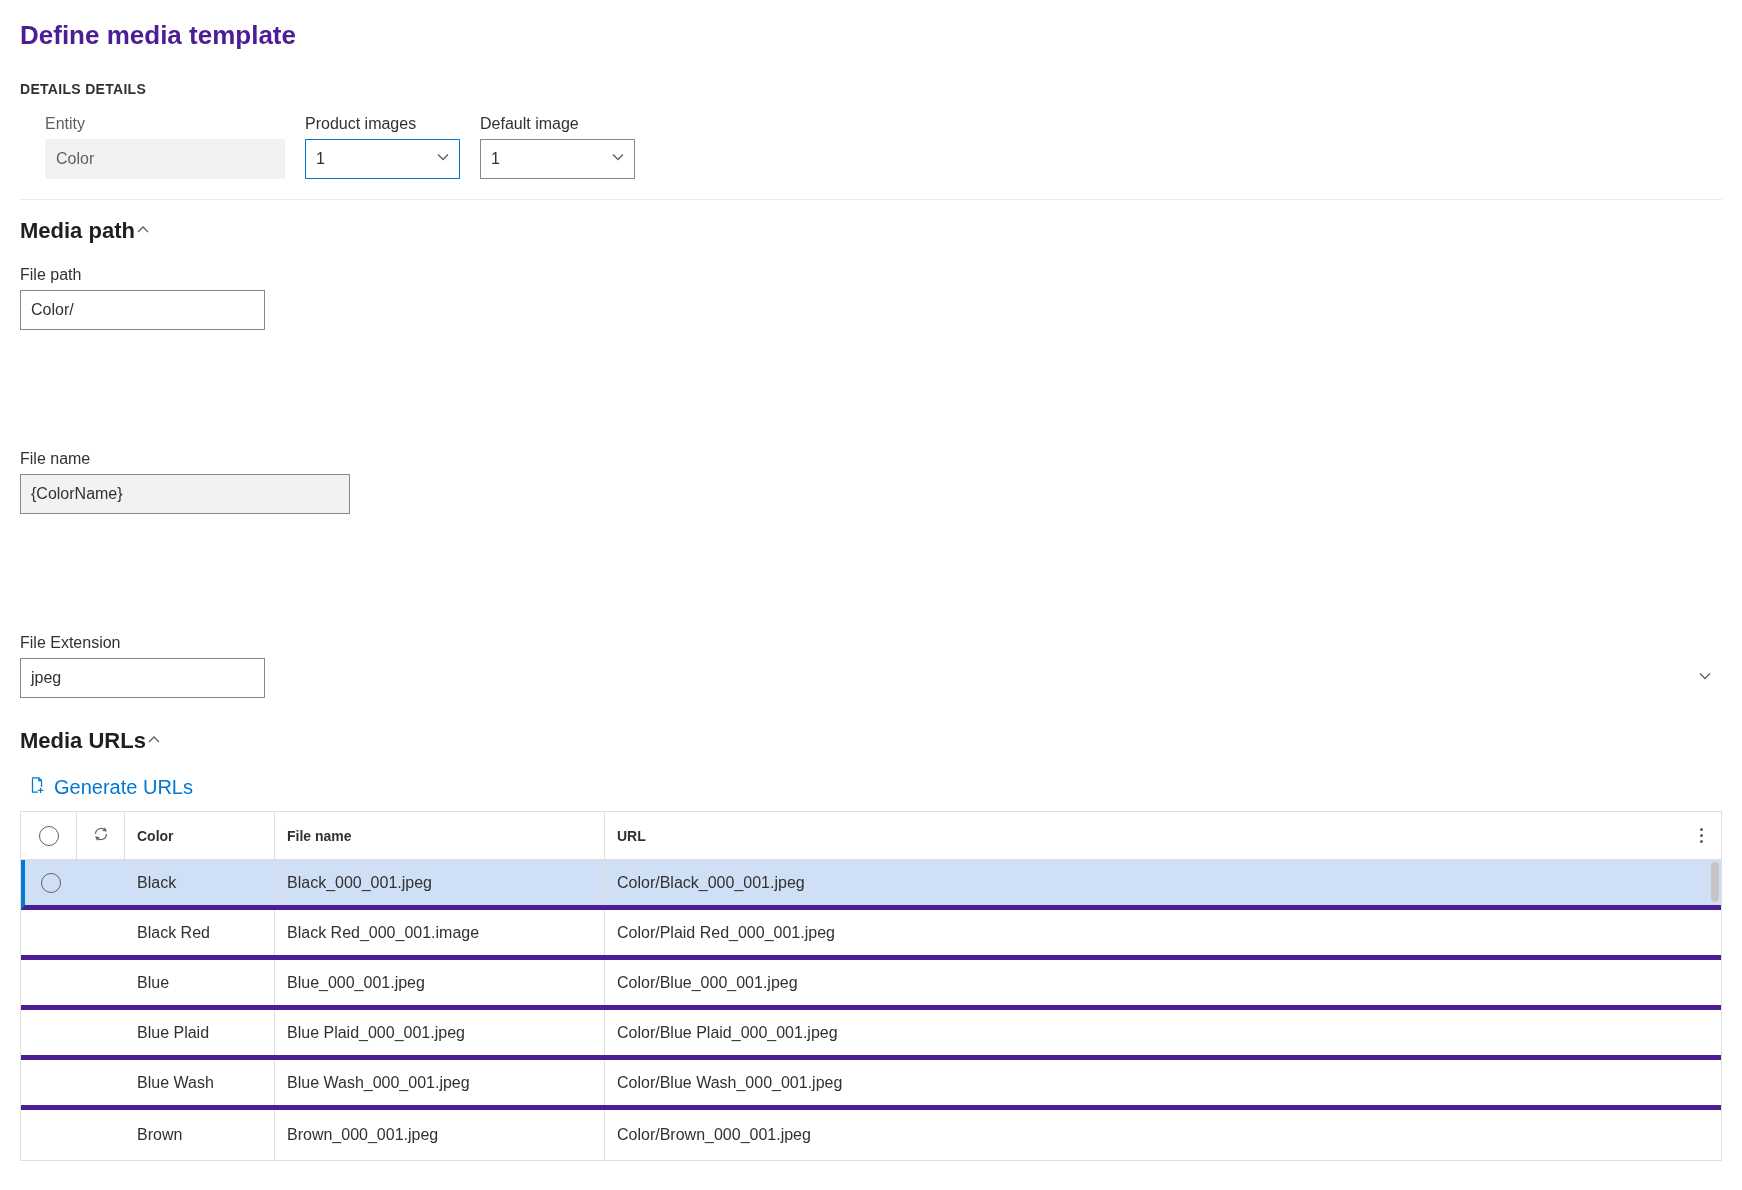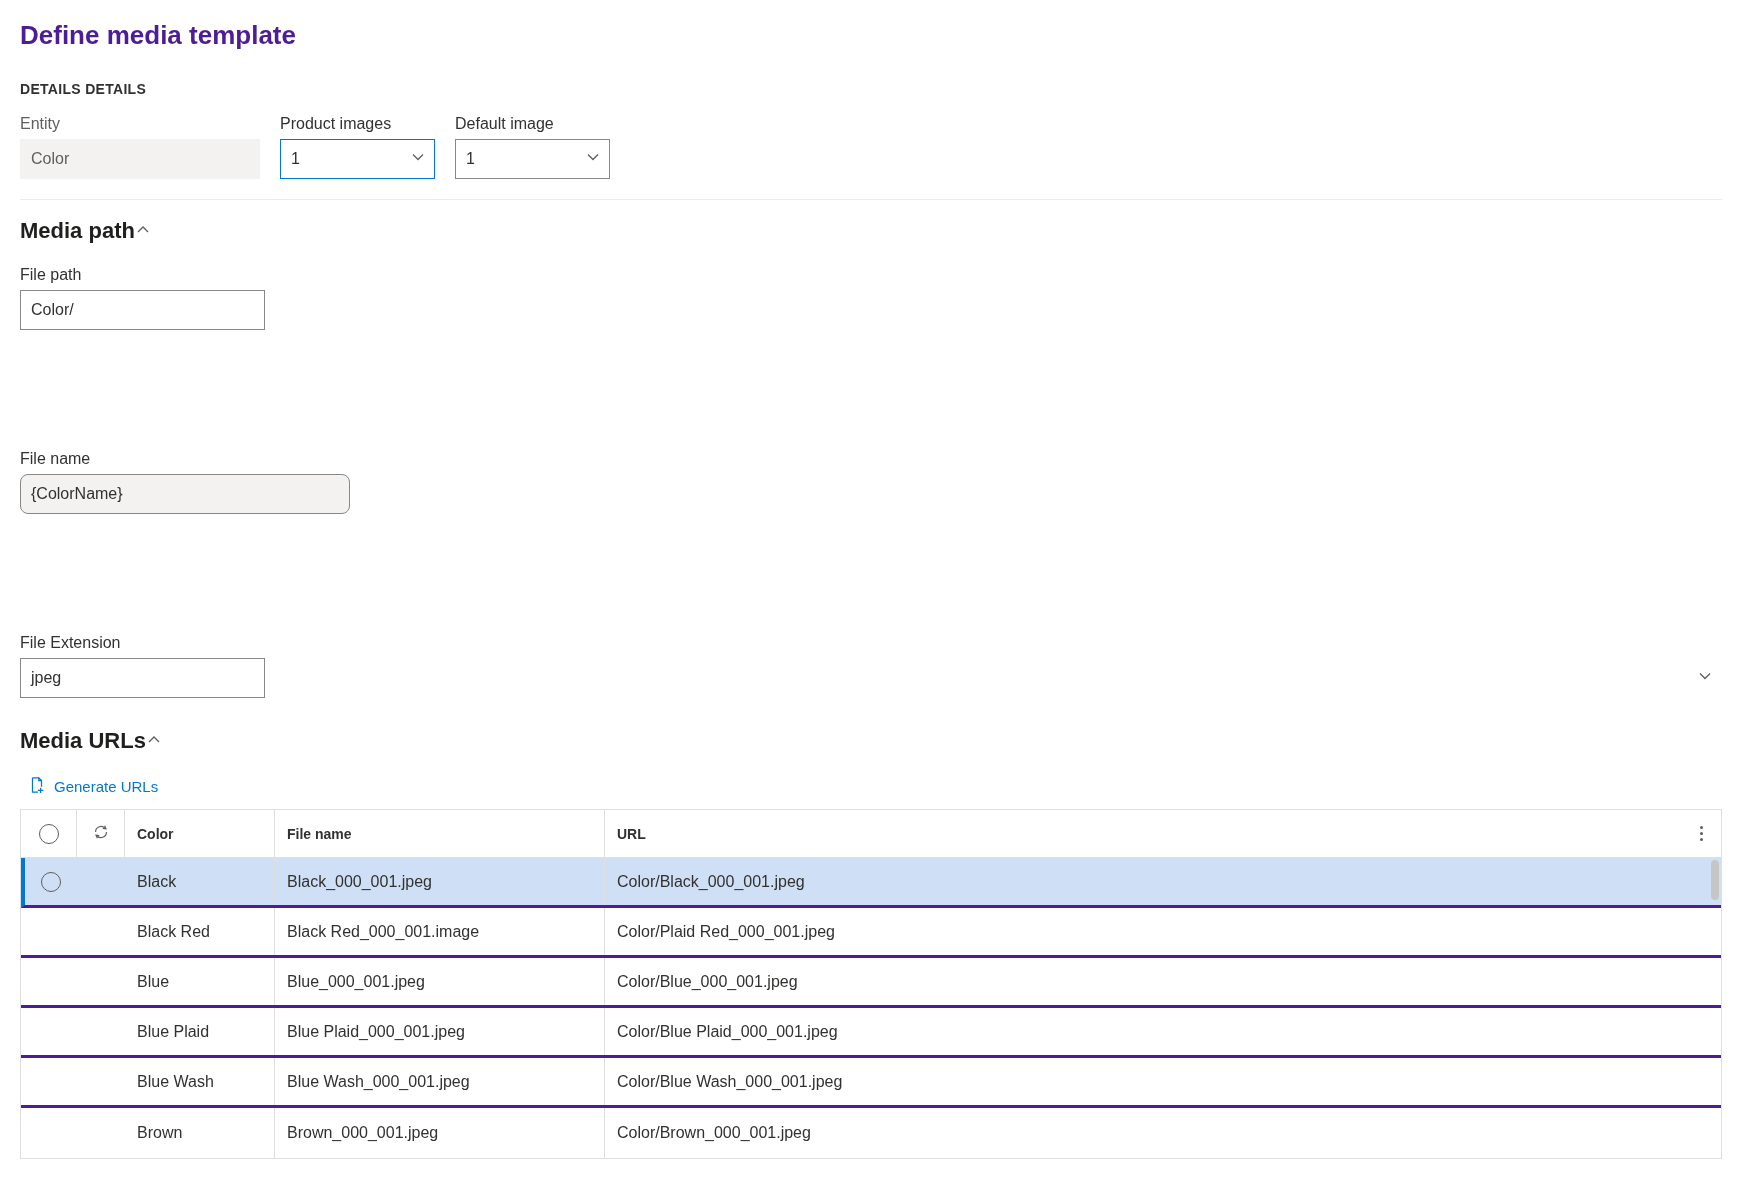--- a/index.html
+++ b/index.html
@@ -25,20 +25,21 @@
     font-weight: 600;
     letter-spacing: 0.3px;
     color: #323130;
     margin-bottom: 18px;
   }
   .field-row {
     display: flex;
     gap: 20px;
     margin-bottom: 20px;
     align-items: flex-start;
+    margin-left: 25px;
   }
   .field {
     display: flex;
     flex-direction: column;
     gap: 6px;
   }
   .field-label {
     font-size: 16px;
     color: #323130;
   }
@@ -111,21 +112,21 @@
     display: flex;
     gap: 120px;
     margin-bottom: 30px;
     flex-direction: column;
   }
   .action-link {
     display: inline-flex;
     align-items: center;
     gap: 8px;
     color: #0078d4;
-    font-size: 15px;
+    font-size: 20px;
     cursor: pointer;
     margin-left: 8px;
     margin-bottom: 12px;
   }
   .action-link svg {
     width: 18px;
     height: 18px;
   }
   .grid-container {
     border: 1px solid #e1dfdd;
@@ -151,21 +152,21 @@
   .col-url { flex: 1; font-weight: 600; }
   .col-menu { width: 40px; justify-content: center; }
   .grid-body {
     max-height: 300px;
     overflow-y: auto;
   }
   .grid-row {
     display: flex;
     height: 50px;
     align-items: center;
-    border-bottom: 3px solid #4c1d95;
+    border-bottom: 5px solid #4c1d95;
     font-size: 16px;
   }
   .grid-row:last-child {
     border-bottom: none;
   }
   .grid-row.selected {
     background: #cfe0f6;
     border-left: 4px solid #0078d4;
   }
   .grid-row .grid-col {
@@ -259,21 +260,21 @@
   </span>
 </div>
 
 <div class="media-path-row">
   <div class="field">
     <div class="field-label">File path</div>
     <input class="input-text" style="width: 245px;" value="Color/">
   </div>
   <div class="field">
     <div class="field-label">File name</div>
-    <input class="input-text readonly-bordered" style="width: 330px; border-radius: 8px;" readonly="" value="{ColorName}">
+    <input class="input-text readonly-bordered" style="width: 330px;" readonly="" value="{ColorName}">
   </div>
   <div class="field">
     <div class="field-label">File Extension</div>
     <div class="select-wrap">
       <div class="select-box" style="width:245px">
         <span>jpeg</span>
       </div>
       <span class="chevron-down">
         <svg width="14" height="14" viewBox="0 0 14 14">
             <path d="M2 4 L7 9 L12 4" stroke="#605e5c" stroke-width="1.3" fill="none"></path>

